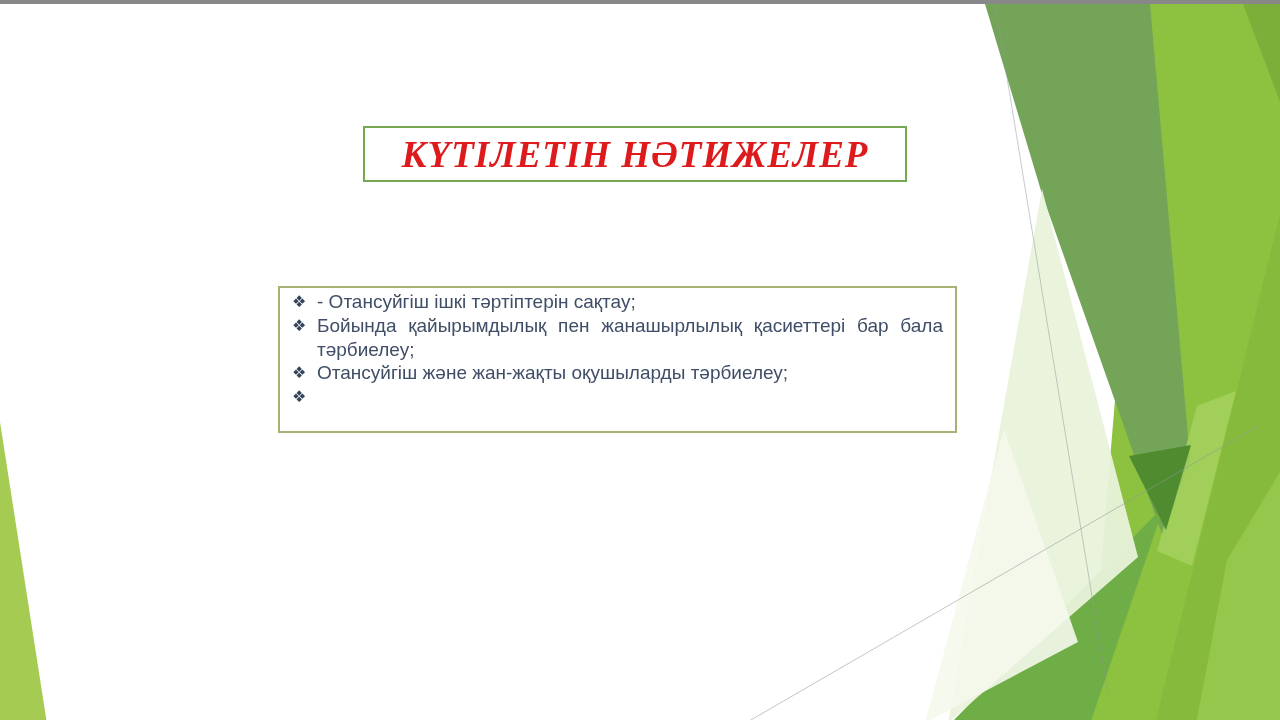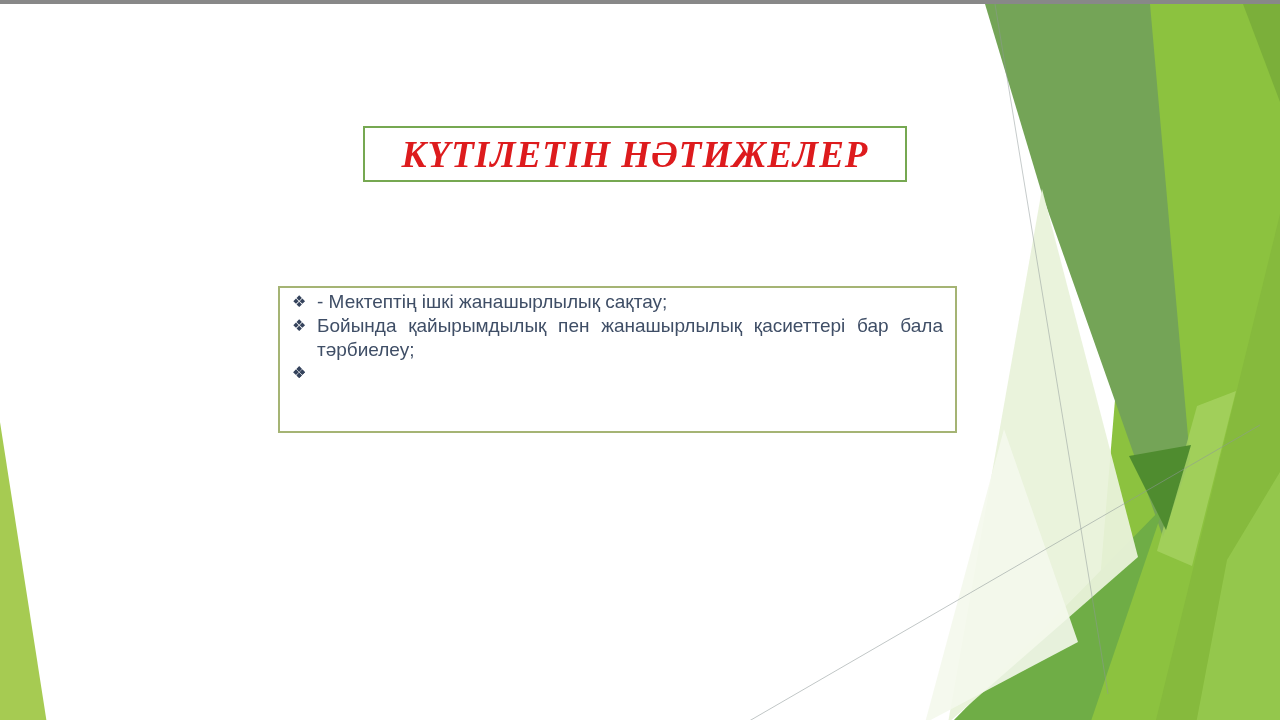--- a/index.html
+++ b/index.html
@@ -86,28 +86,29 @@
   </svg>
 
   <div class="title-box">
     <span class="title-text">КҮТІЛЕТІН НӘТИЖЕЛЕР</span>
   </div>
 
   <div class="body-box">
     <ul class="bullet-list">
       <li>
         <span class="marker">❖</span>
-        <span>- Мектептің ішкі жанашырлылық сақтау;</span>
+        <span>- Отансуйгіш ішкі тәртіптерін сақтау;</span>
       </li>
       <li>
         <span class="marker">❖</span>
         <span>Бойында қайырымдылық пен жанашырлылық қасиеттері бар бала тәрбиелеу;</span>
       </li>
       <li>
         <span class="marker">❖</span>
+        <span>Отансуйгіш және жан-жақты оқушыларды тәрбиелеу;</span>
       </li>
       <li>
         <span class="marker">❖</span>
       </li>
     </ul>
   </div>
 
 </div>
 
 </body></html>

